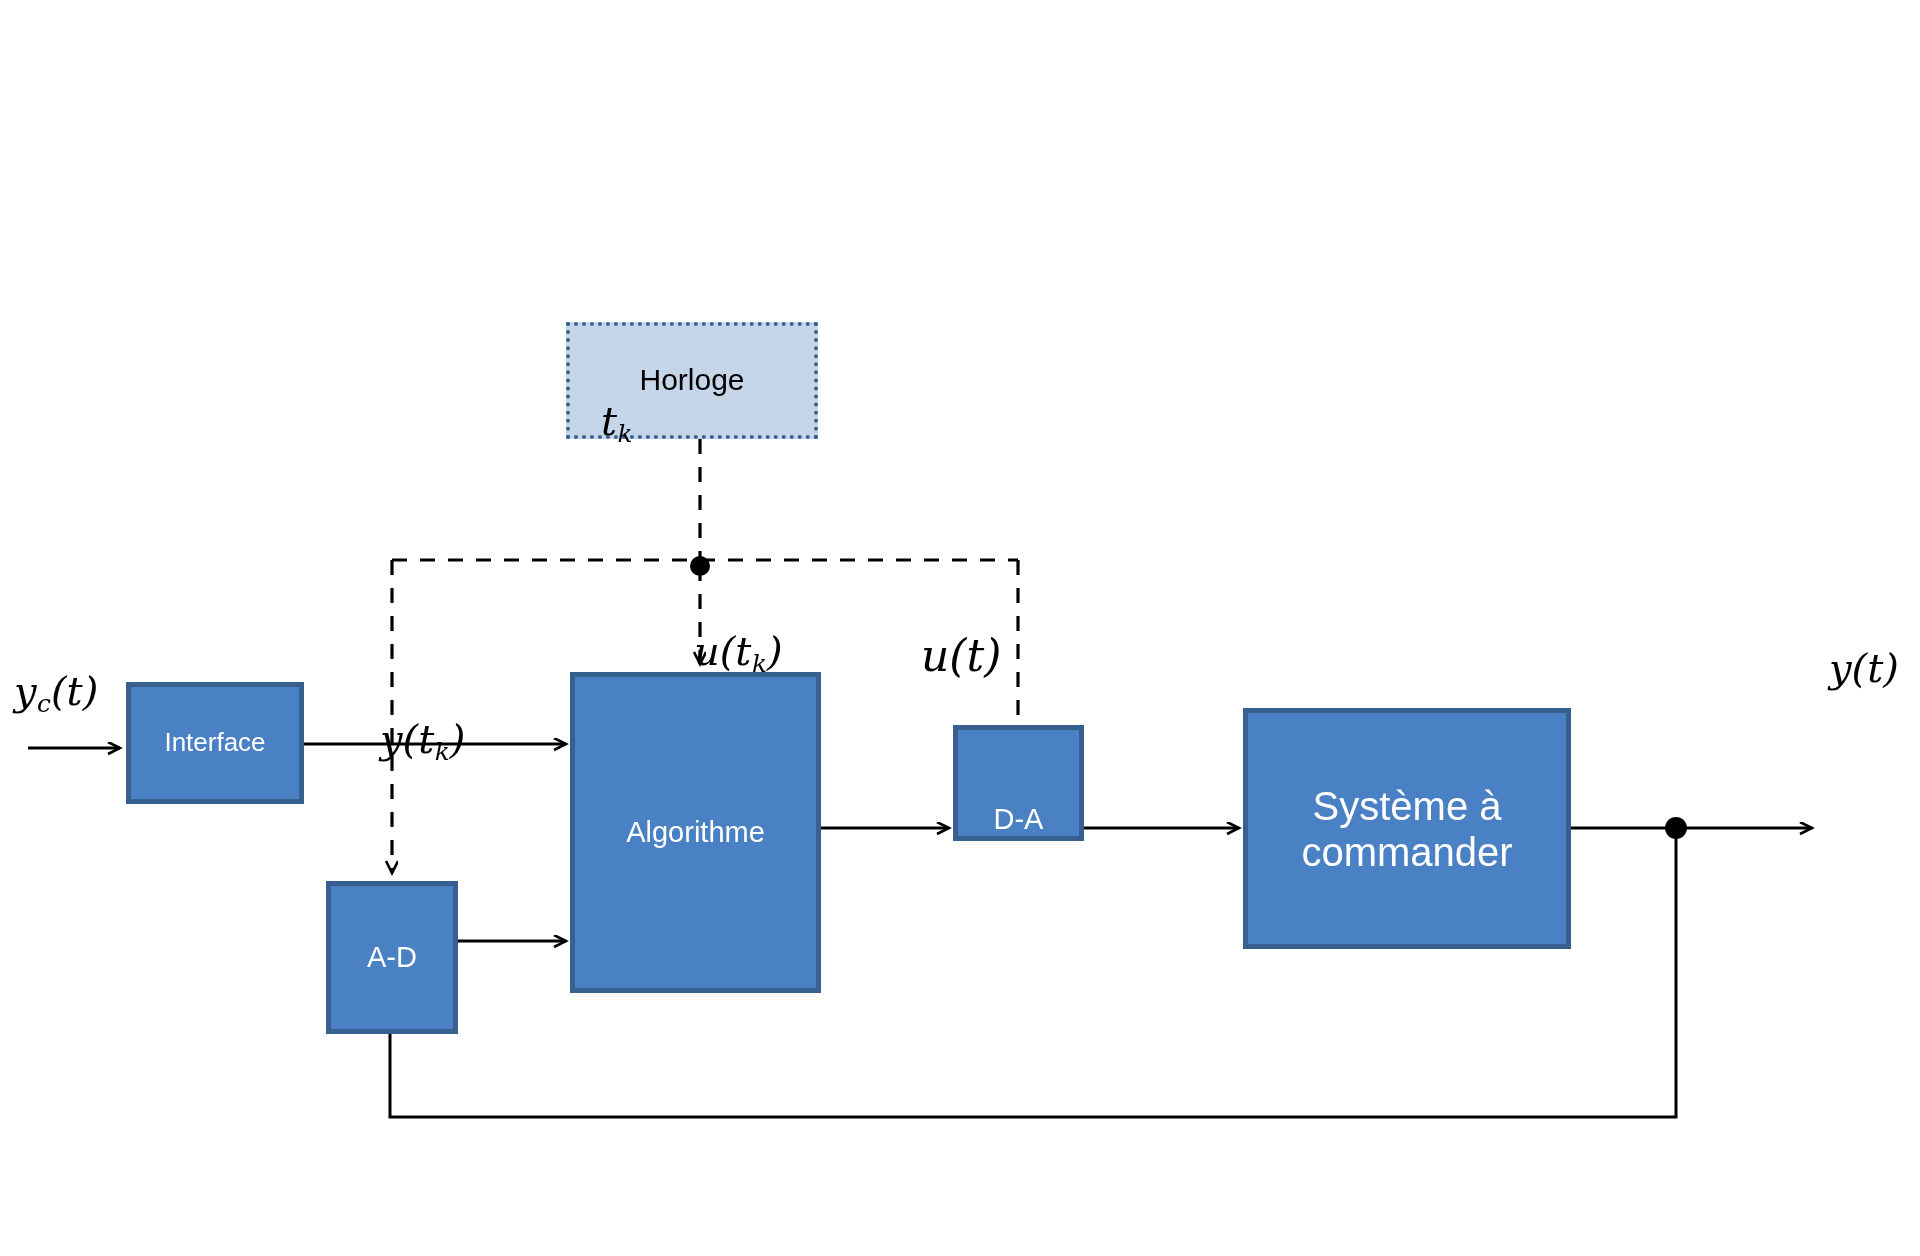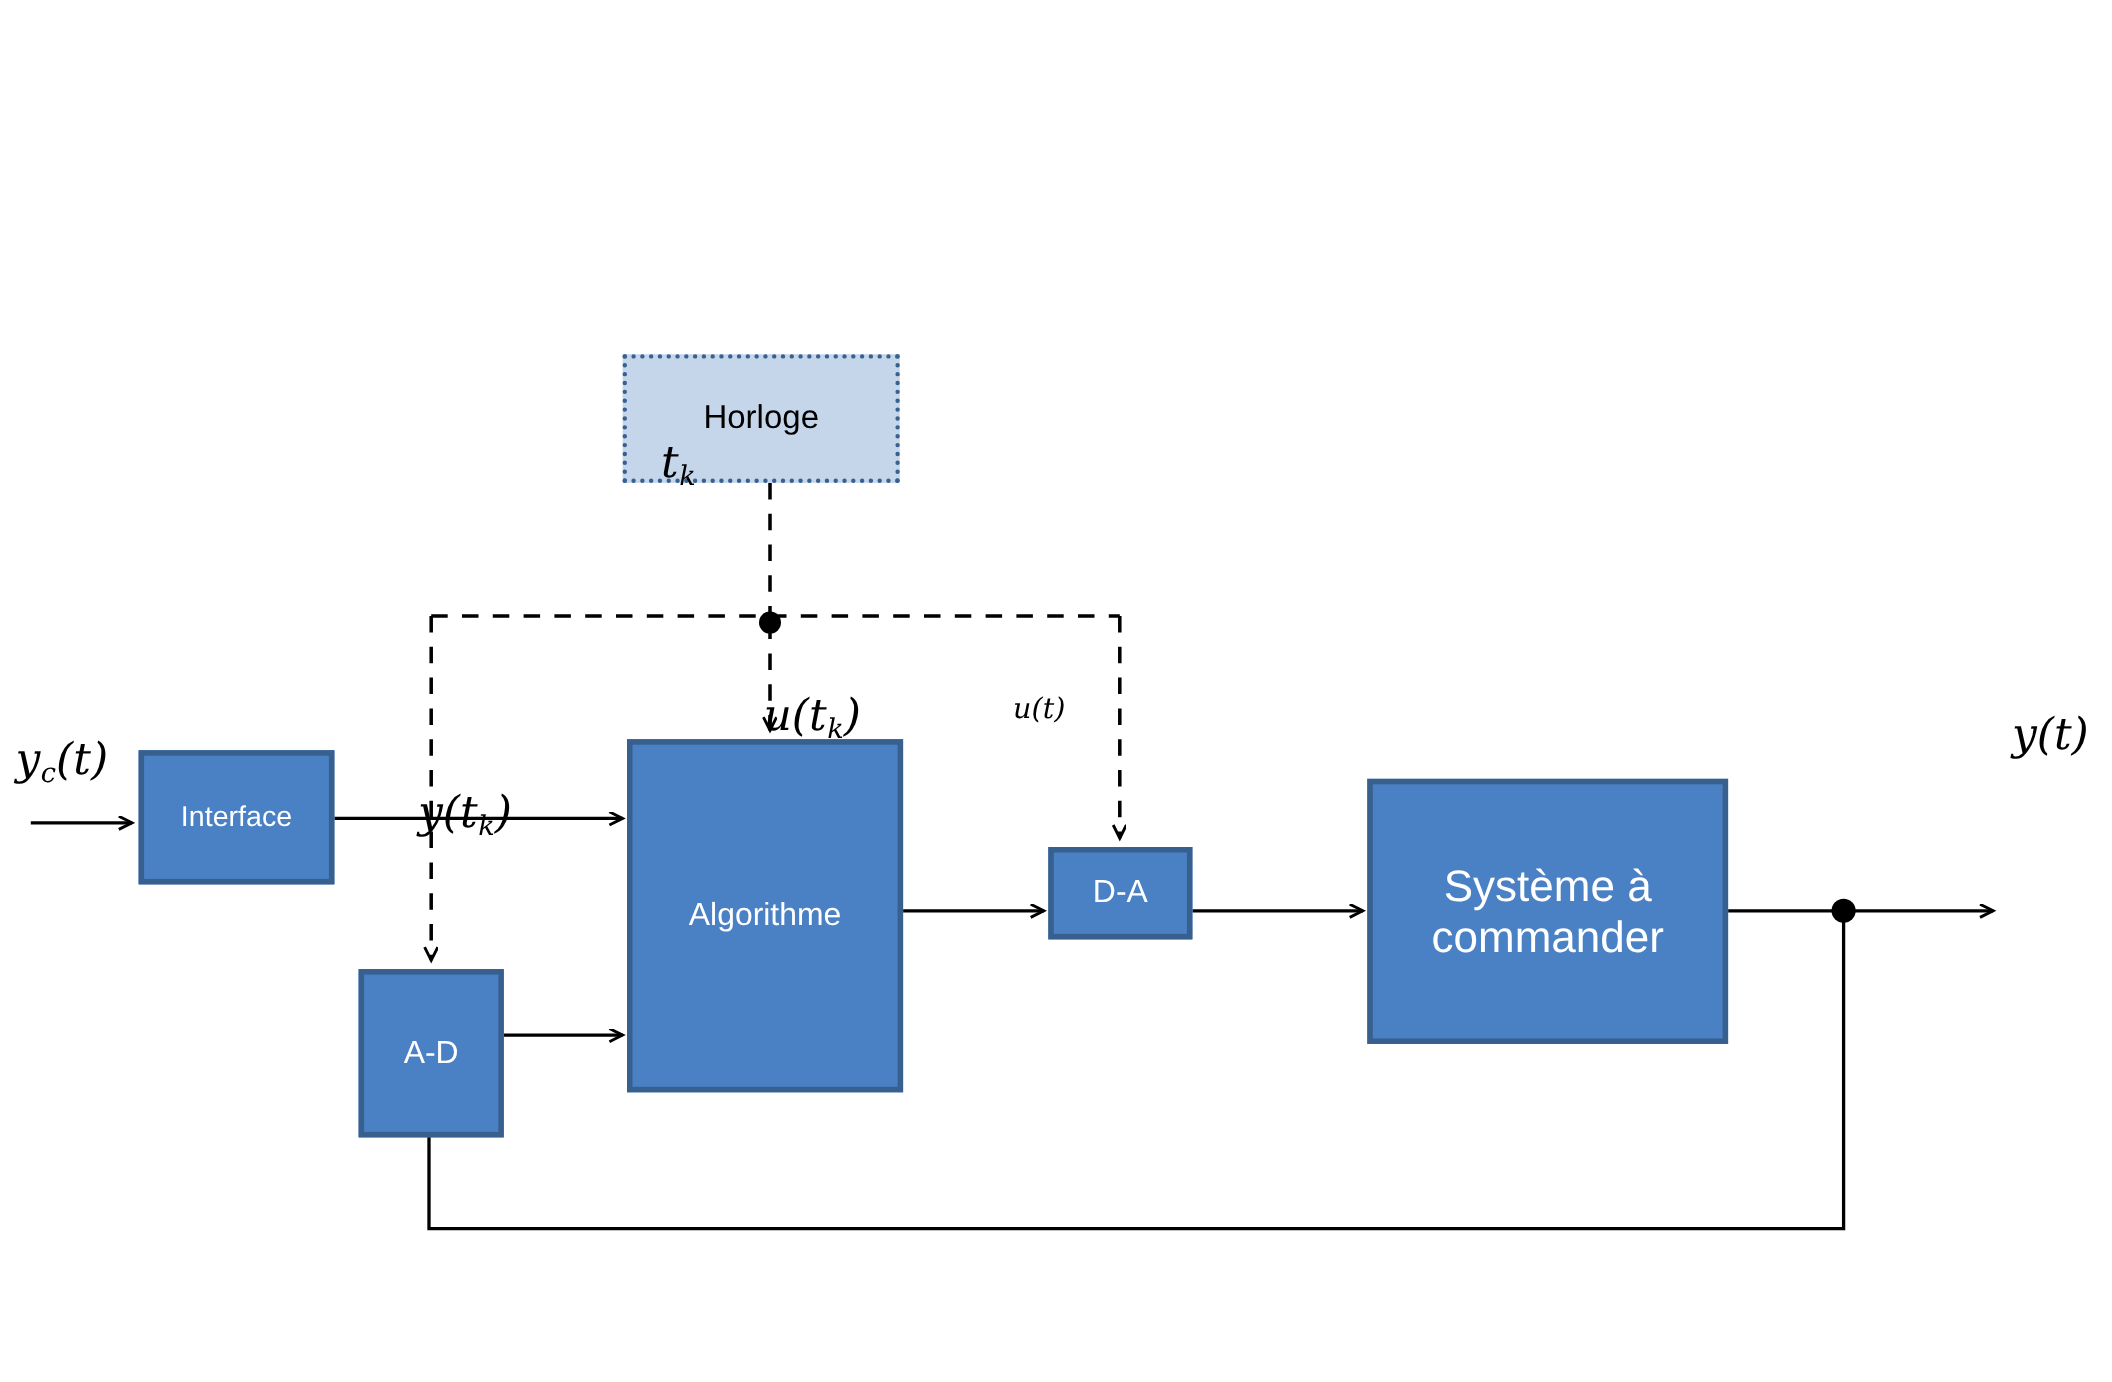--- a/index.html
+++ b/index.html
@@ -66,21 +66,21 @@
   .block.clock {
     background: #C5D5EA;
     border: 4px dotted #38618F;
     color: #000000;
   }
 
   #block-horloge { left: 566px;  top: 322px;  width: 252px; height: 117px; font-size: 30px; }
   #block-interface { left: 126px; top: 682px; width: 178px; height: 122px; font-size: 26px; }
   #block-algorithme { left: 570px; top: 672px; width: 251px; height: 321px; font-size: 29px; }
   #block-ad { left: 326px; top: 881px; width: 132px; height: 153px; font-size: 29px; }
-  #block-da { left: 953px; top: 770px; width: 131px; height: 84px; font-size: 29px; }
+  #block-da { left: 953px; top: 725px; width: 131px; height: 116px; font-size: 29px; align-items: flex-end; }
   #block-systeme { left: 1243px; top: 708px; width: 328px; height: 241px; font-size: 40px; padding: 0 14px; }
 
   
   .mlabel {
     position: absolute;
     font-family: "DejaVu Serif", serif;
     font-style: italic;
     color: #000000;
     white-space: nowrap;
     user-select: none;
@@ -89,21 +89,21 @@
     font-size: 0.62em;
     font-style: italic;
     vertical-align: -0.28em;
     margin-left: 0.5px;
   }
 
   #lbl-yc   { left: 14px;   top: 668px;  font-size: 40px; }
   #lbl-tk   { left: 601px;  top: 398px;  font-size: 40px; }
   #lbl-ytk  { left: 380px;  top: 723px;  font-size: 40px; }
   #lbl-utk  { left: 694px;  top: 628px;  font-size: 40px; }
-  #lbl-ut   { left: 921px;  top: 630px;  font-size: 26px; }
+  #lbl-ut   { left: 921px;  top: 630px;  font-size: 44px; }
   #lbl-yt   { left: 1829px; top: 645px;  font-size: 40px; }
 
   
   #lbl-ytk { left: 380px; top: 716px; }
 
   
   #footnote {
     position: absolute;
     left: 18px;
     top: 1178px;

